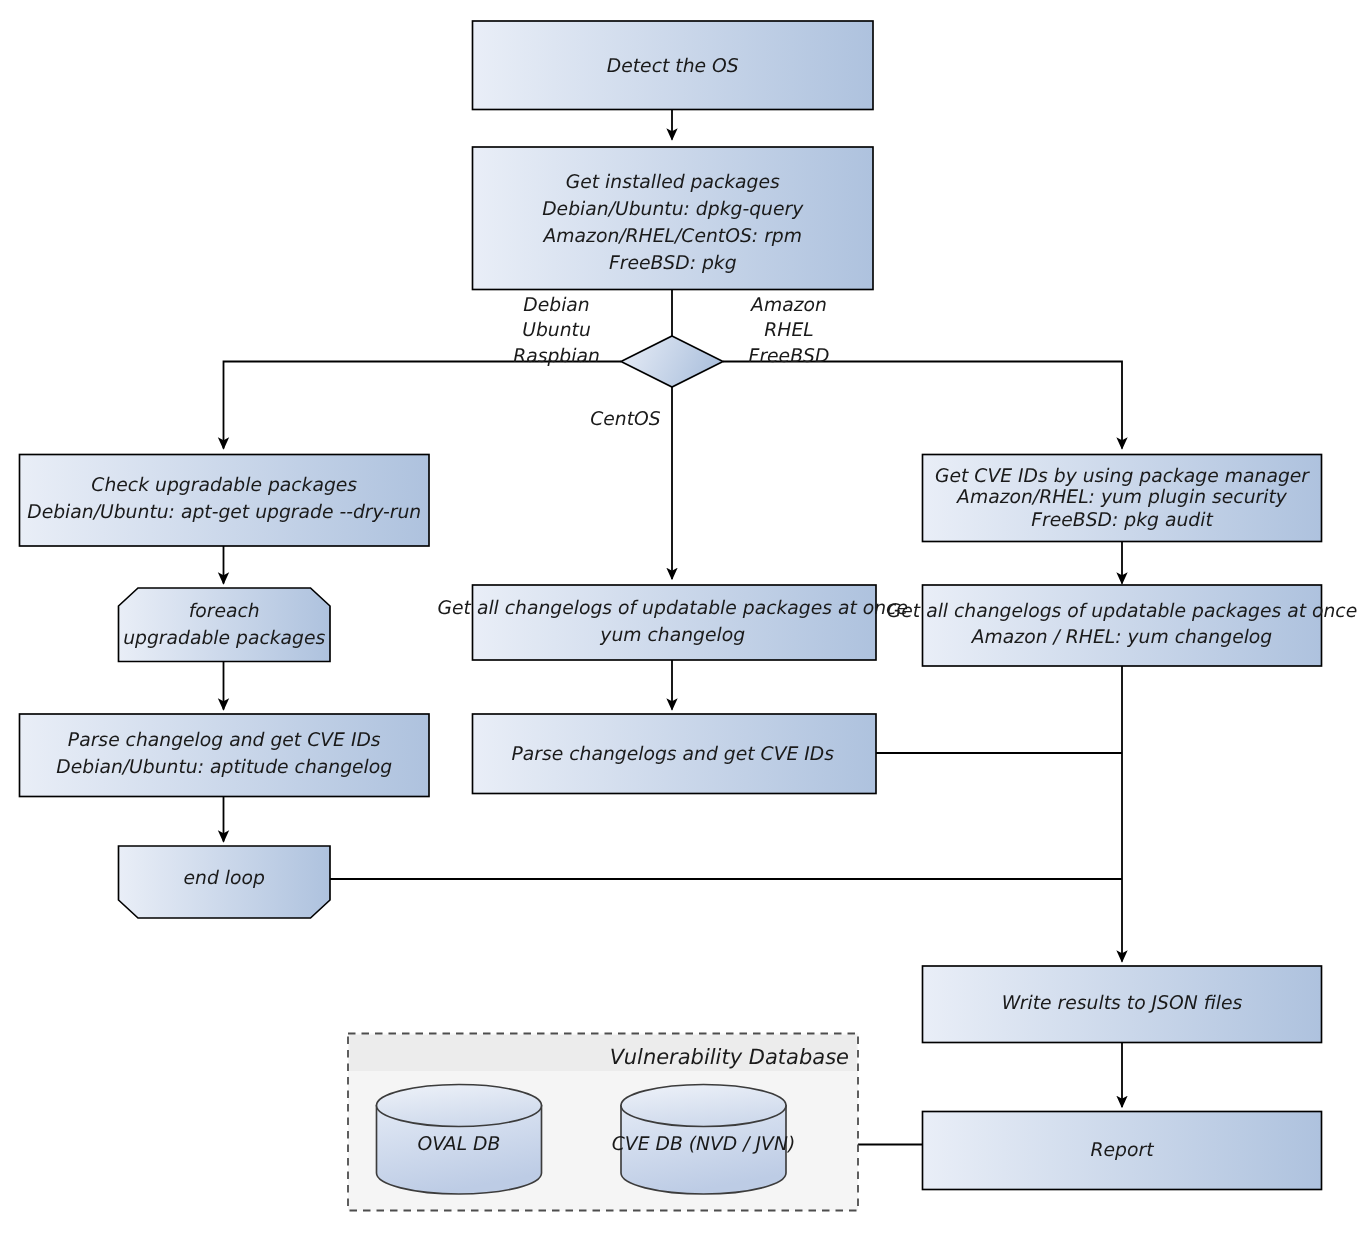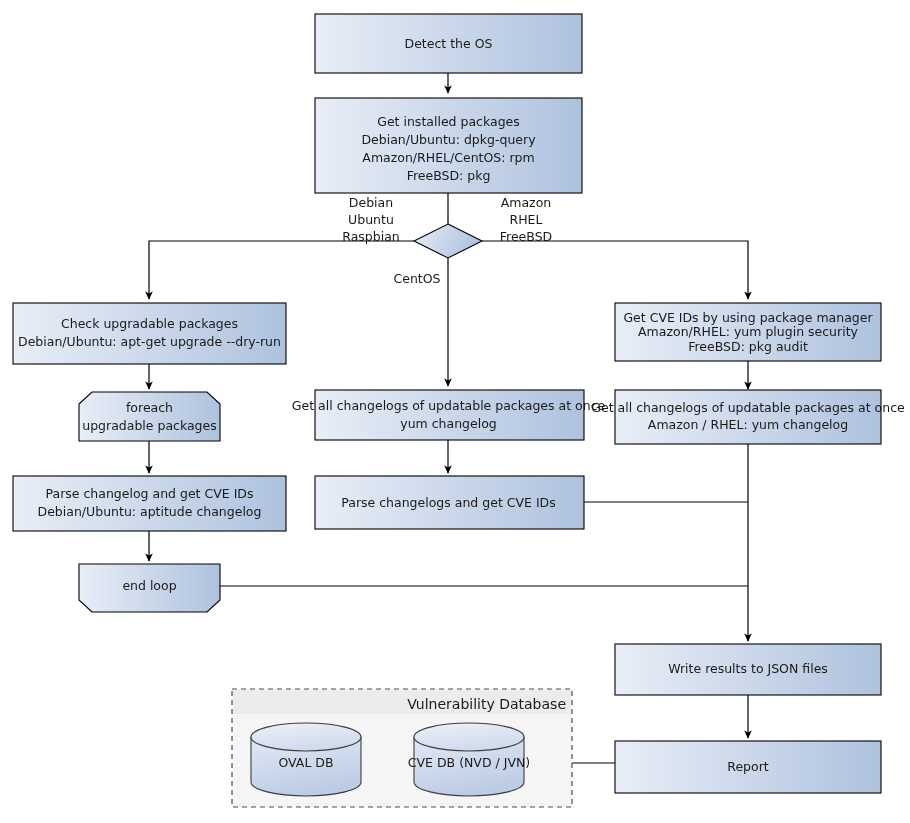--- a/index.html
+++ b/index.html
@@ -9,20 +9,21 @@
   }
   body {
     font-family: "DejaVu Sans", "Liberation Sans", sans-serif;
   }
   #canvas {
     position: relative;
     width: 910px;
     height: 823px;
     background: #ffffff;
     overflow: hidden;
+    font-style: italic;
   }
   #diagram-svg {
     position: absolute;
     left: 0;
     top: 0;
     width: 910px;
     height: 823px;
   }
   .node-text {
     font-family: "DejaVu Sans", "Liberation Sans", sans-serif;

